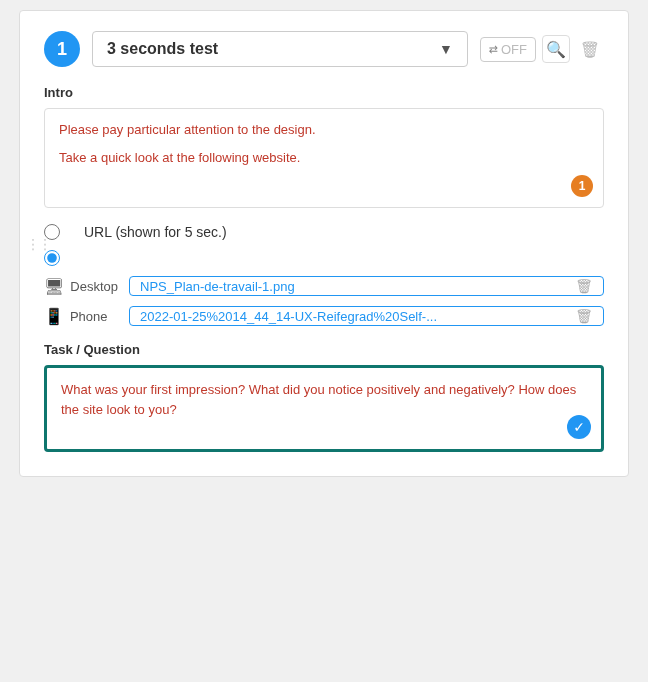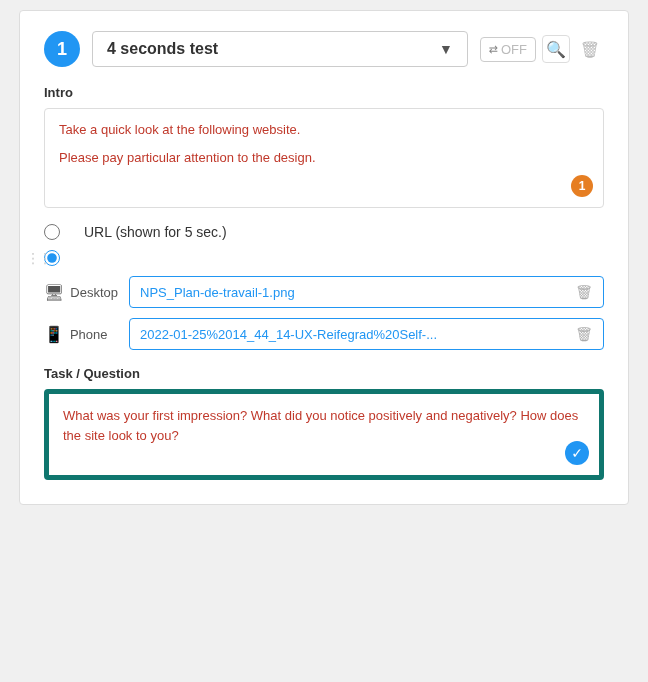--- a/index.html
+++ b/index.html
@@ -178,34 +178,34 @@
       flex-shrink: 0;
     }
     .device-icon {
       font-size: 16px;
       color: #555;
     }
     .file-input-box {
       flex: 1;
       border: 1px solid #2196F3;
       border-radius: 4px;
-      padding: 7px 10px;
+      padding: 1px 10px;
       font-size: 13px;
       color: #2196F3;
       display: flex;
       align-items: center;
       justify-content: space-between;
     }
     .file-input-box .trash-icon {
       color: #aaa;
       cursor: pointer;
       font-size: 14px;
     }
     .task-box {
-      border: 5px solid #0f766e;
+      border: 3px solid #0f766e;
       border-radius: 4px;
       padding: 12px 14px 30px 14px;
       position: relative;
       min-height: 80px;
     }
     .task-text {
       font-size: 13px;
       color: #c0392b;
       line-height: 1.5;
     }
@@ -225,37 +225,37 @@
     }
   </style>
 </head>
 <body>
 
 <div class="card">
 
   <div class="header-row">
     <div class="step-badge">1</div>
     <div class="title-dropdown">
-      <span>4 seconds test</span>
+      <span>3 seconds test</span>
       <span class="chevron">▼</span>
     </div>
     <div class="header-actions">
       <button class="btn-shuffle">
         <span>⇄</span>
         <span class="off-label">OFF</span>
       </button>
       <div class="btn-icon">🔍</div>
       <div class="btn-icon trash">🗑</div>
     </div>
   </div>
 
   <div class="section-label">Intro</div>
   <div class="intro-box">
+    <div class="intro-text-line">Please pay particular attention to the design.</div>
     <div class="intro-text-line">Take a quick look at the following website.</div>
-    <div class="intro-text-line">Please pay particular attention to the design.</div>
     <div class="comment-badge">1</div>
   </div>
 
   <div class="radio-row">
     <input type="radio" name="display-type" id="url-radio" style="">
     <label for="url-radio">URL (shown for 5 sec.)</label>
   </div>
   <div class="radio-row">
     <input type="radio" name="display-type" id="image-radio" checked="" style="">
   </div>

